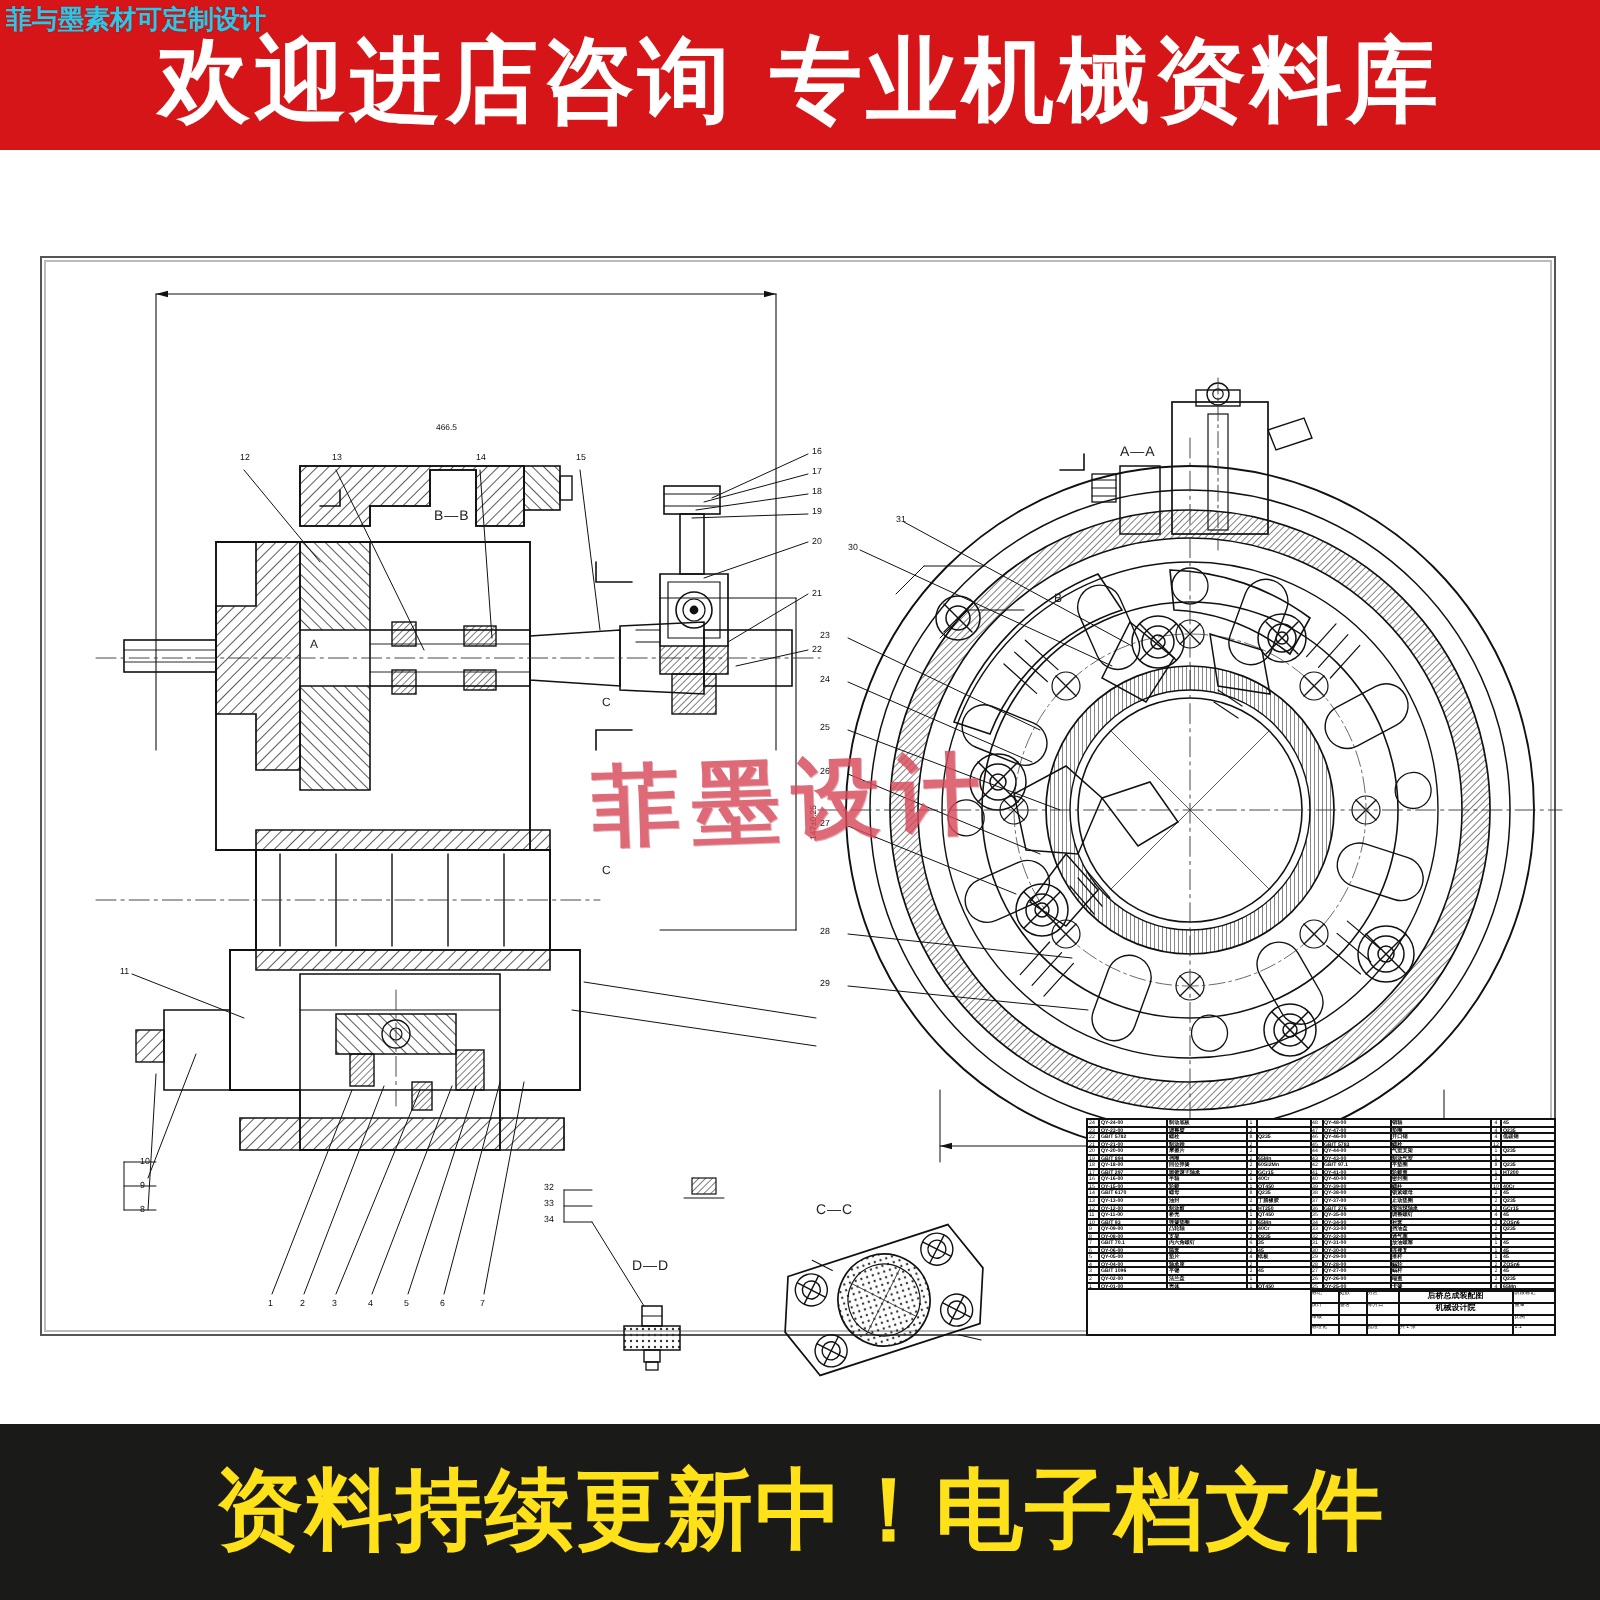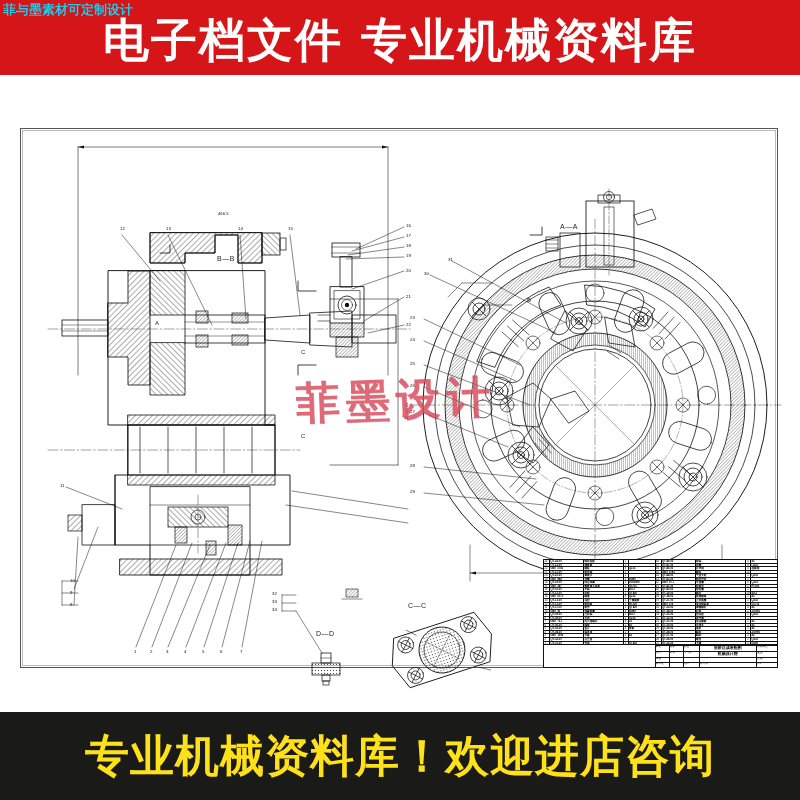--- a/index.html
+++ b/index.html
@@ -127,21 +127,21 @@
     font-size:2.6px;line-height:1.1;color:#000;overflow:hidden;
     padding:.3px;}
   .tb-c:last-child{border-right:none;}
   .tb-title{font-size:4px;font-weight:bold;text-align:center;
     display:flex;align-items:center;justify-content:center;}
 </style>
 </head>
 <body>
 
 <div class="top-banner">
-  <div class="top-banner-title">电子档文件  专业机械资料库</div>
+  <div class="top-banner-title">欢迎进店咨询  专业机械资料库</div>
 </div>
 <div class="corner-watermark">菲与墨素材可定制设计</div>
 
 <div class="drawing-area">
 
   <div class="sheet-frame"></div>
   <div class="sheet-frame-inner"></div>
 
   <svg class="cad" viewBox="0 0 800 637">
     <defs>
@@ -1041,14 +1041,14 @@
           <div class="tb-c" style="flex:1">共 1 张</div>
           <div class="tb-c" style="width:20px">1:1</div>
         </div>
       </div>
     </div>
   </div>
 
 </div>
 
 <div class="bottom-banner">
-  <div class="bottom-banner-title">专业机械资料库！欢迎进店咨询</div>
+  <div class="bottom-banner-title">资料持续更新中！电子档文件</div>
 </div>
 
 </body></html>

